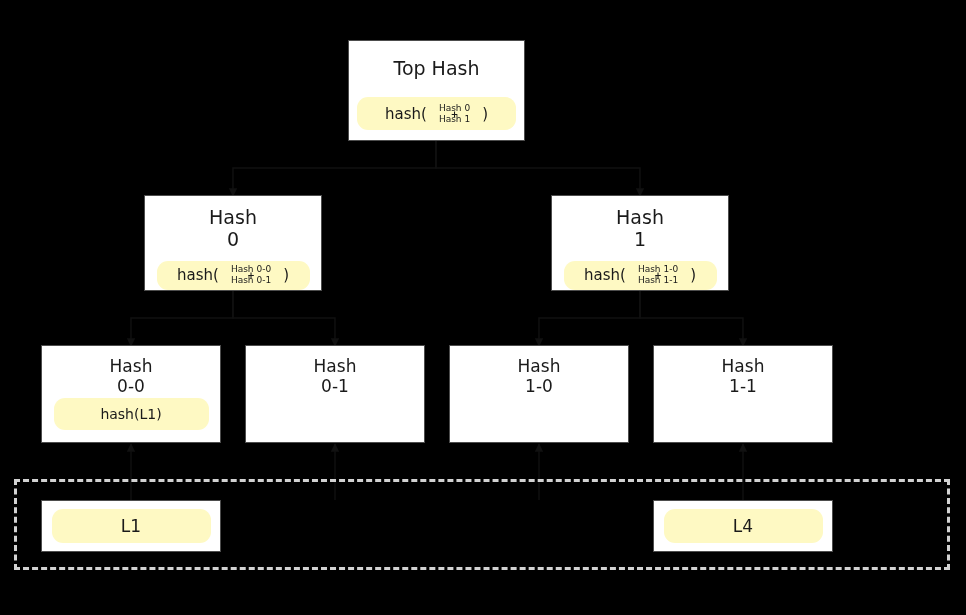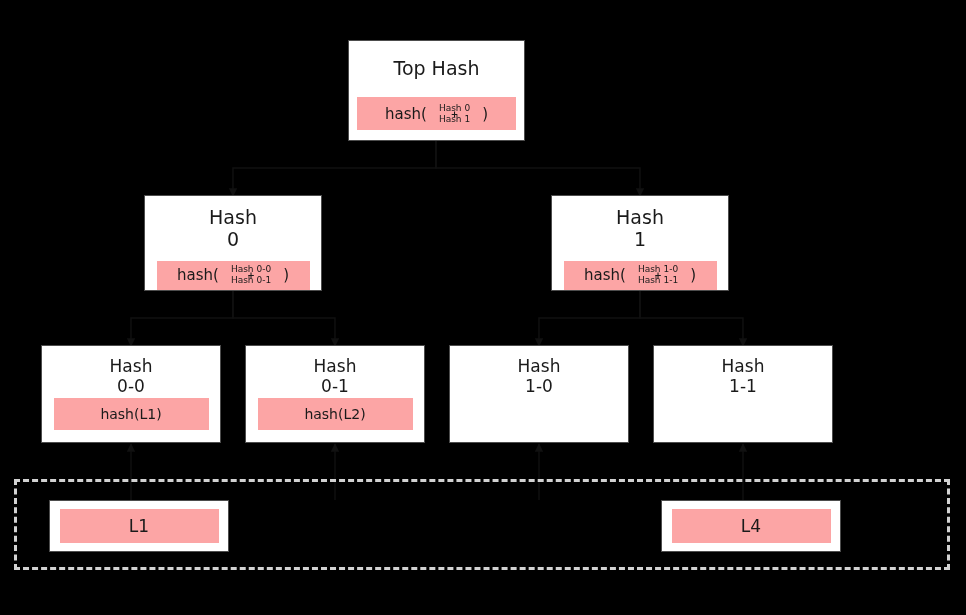--- a/index.html
+++ b/index.html
@@ -40,26 +40,27 @@
     align-items: center;
     z-index: 5;
   }
   .node-title {
     color: #1a1a1a;
     text-align: center;
     line-height: 1.18;
     white-space: pre-line;
   }
   .formula {
-    background: #fca5a5;
+    background: #fef9c3;
     color: #1a1a1a;
     box-sizing: border-box;
     display: flex;
     align-items: center;
     justify-content: center;
+    border-radius: 11px;
   }
 
   
   #top-hash {
     left: 348px;
     top: 40px;
     width: 177px;
     height: 101px;
     align-items: center;
   }
@@ -159,21 +160,20 @@
     top: 500px;
     width: 180px;
     height: 52px;
     background: #ffffff;
     border: 1px solid #4d4d4d;
     box-sizing: border-box;
     display: flex;
     align-items: center;
     justify-content: center;
     z-index: 6;
-    margin-left: 8px;
   }
   .leaf .formula {
     width: 159px;
     height: 34px;
     font-size: 17px;
   }
 
   
   .col-0 { left: 41px; }
   .col-1 { left: 245px; }
@@ -258,21 +258,20 @@
 
   <div class="node lvl2 col-0">
     <div class="node-title">Hash
 0-0</div>
     <div class="formula">hash(L1)</div>
   </div>
 
   <div class="node lvl2 col-1">
     <div class="node-title">Hash
 0-1</div>
-    <div class="formula">hash(L2)</div>
   </div>
 
   <div class="node lvl2 col-2">
     <div class="node-title">Hash
 1-0</div>
   </div>
 
   <div class="node lvl2 col-3">
     <div class="node-title">Hash
 1-1</div>

